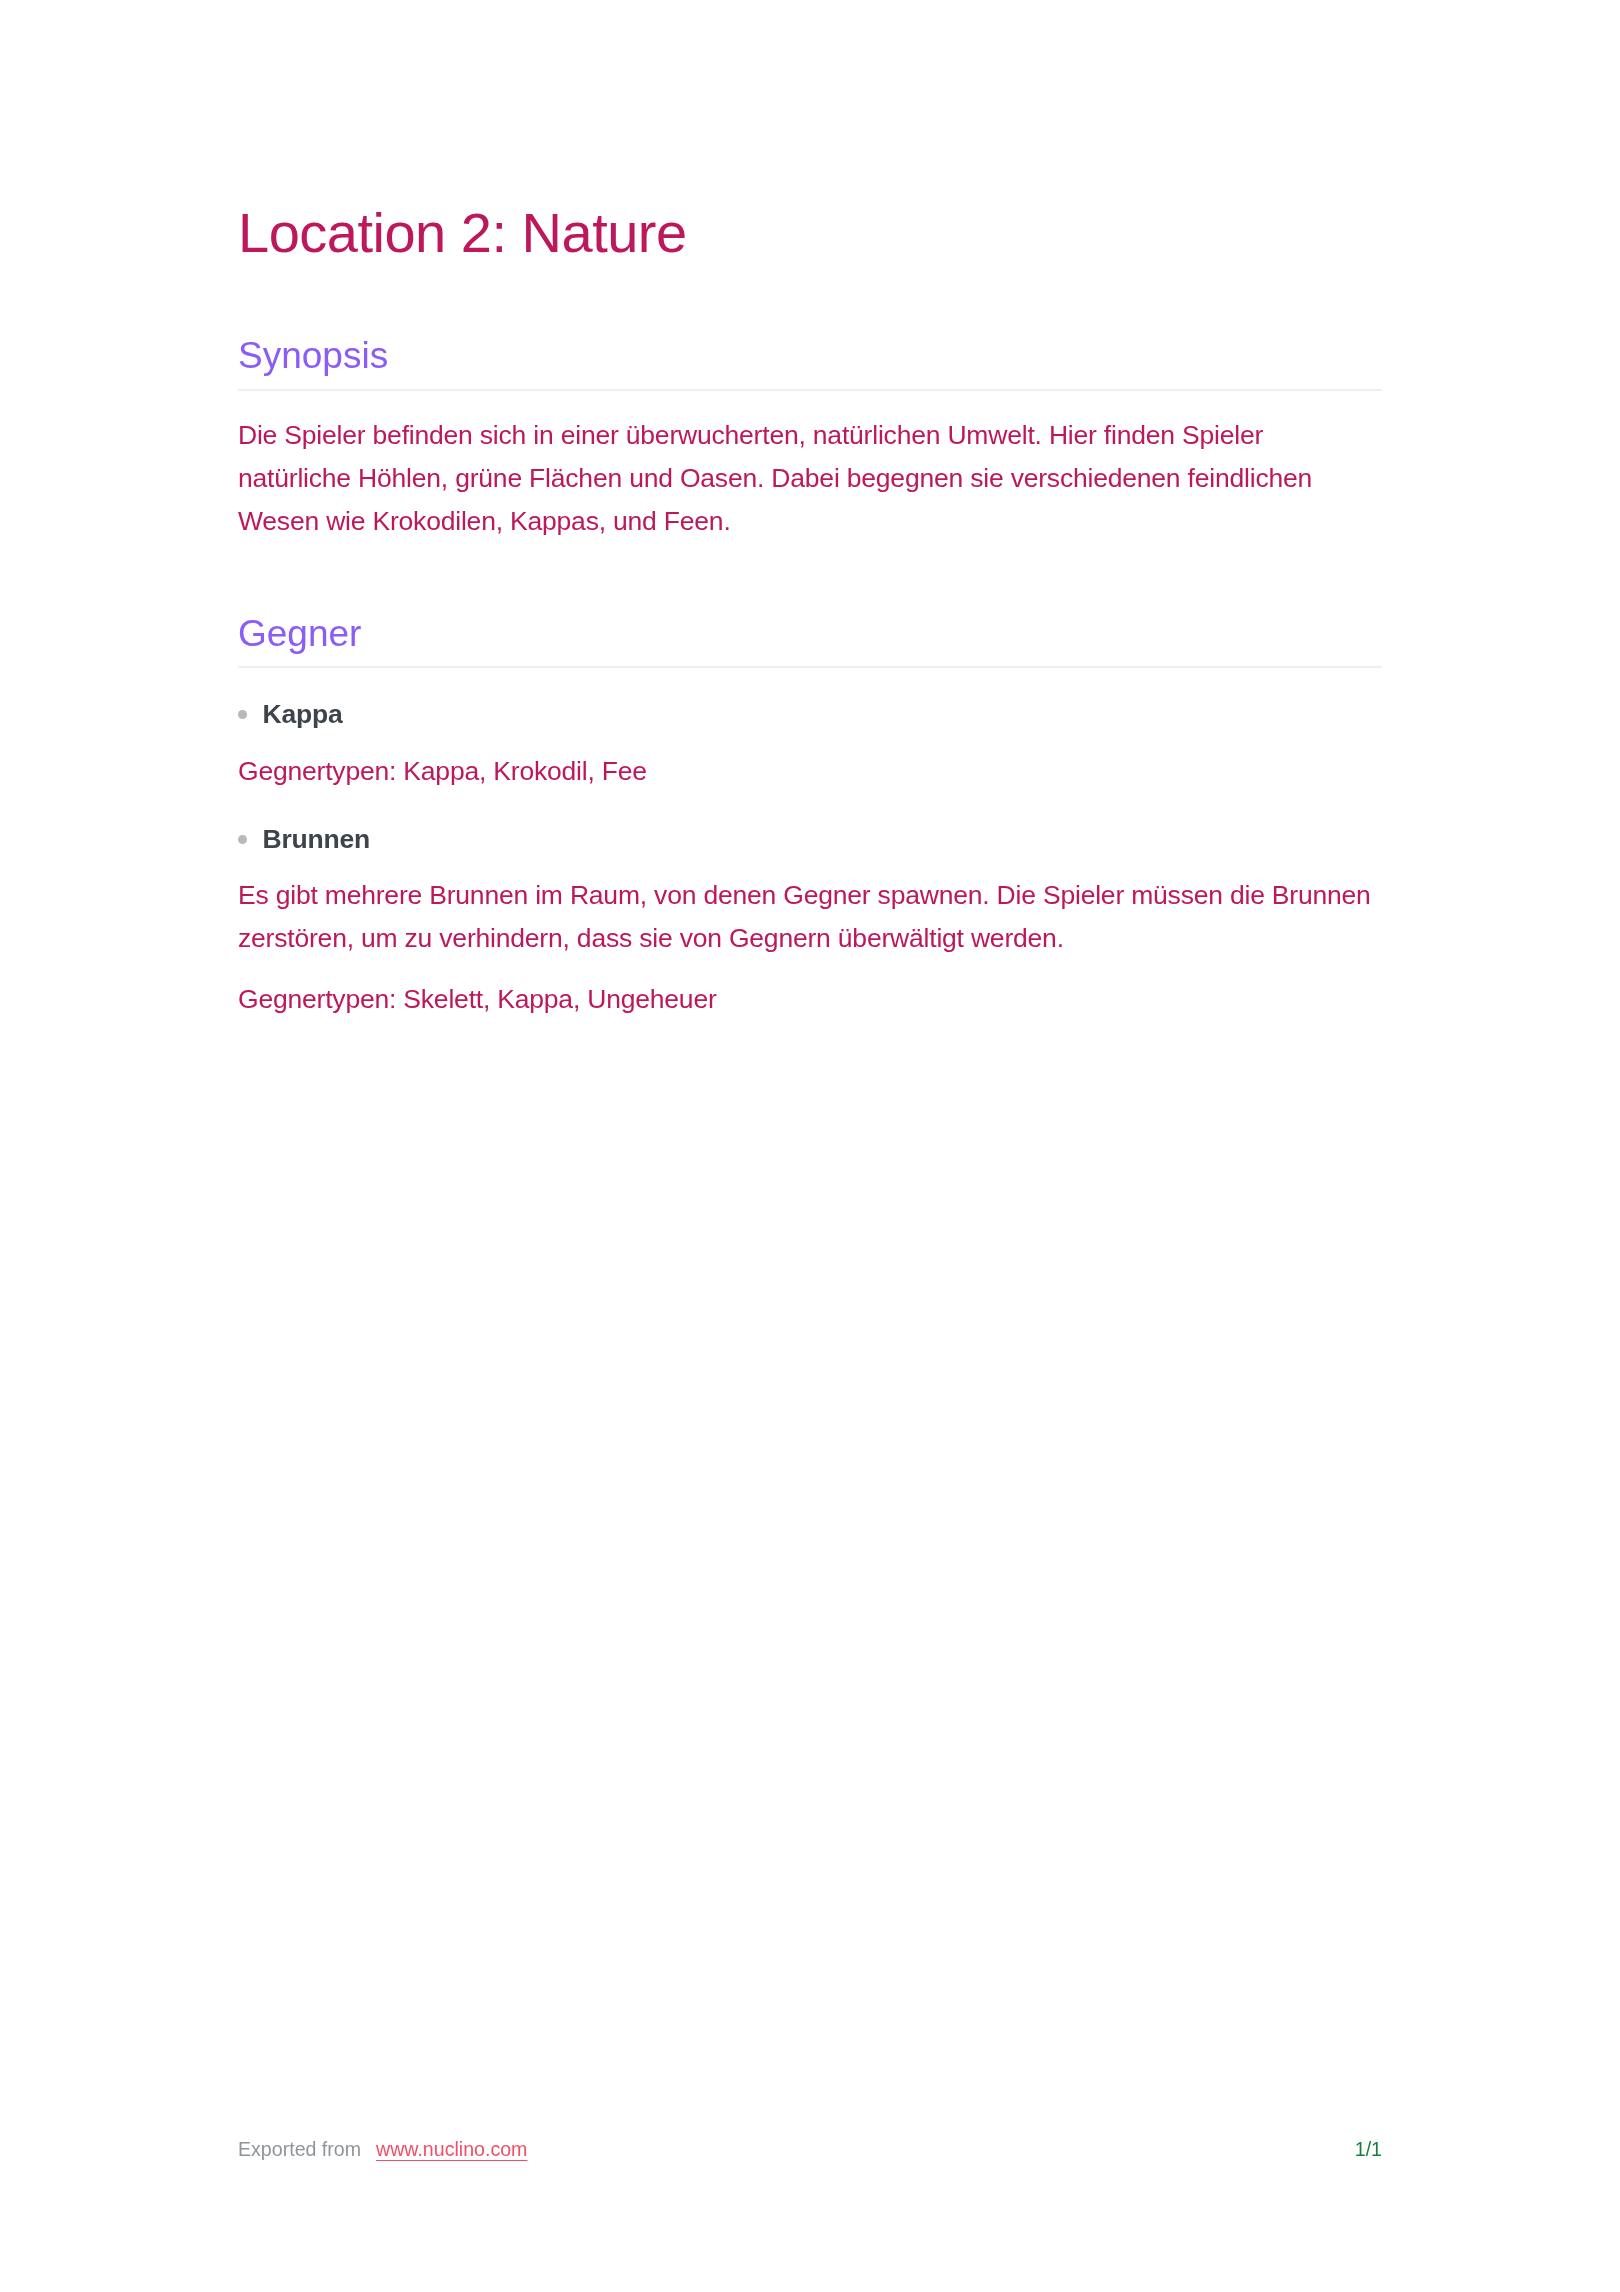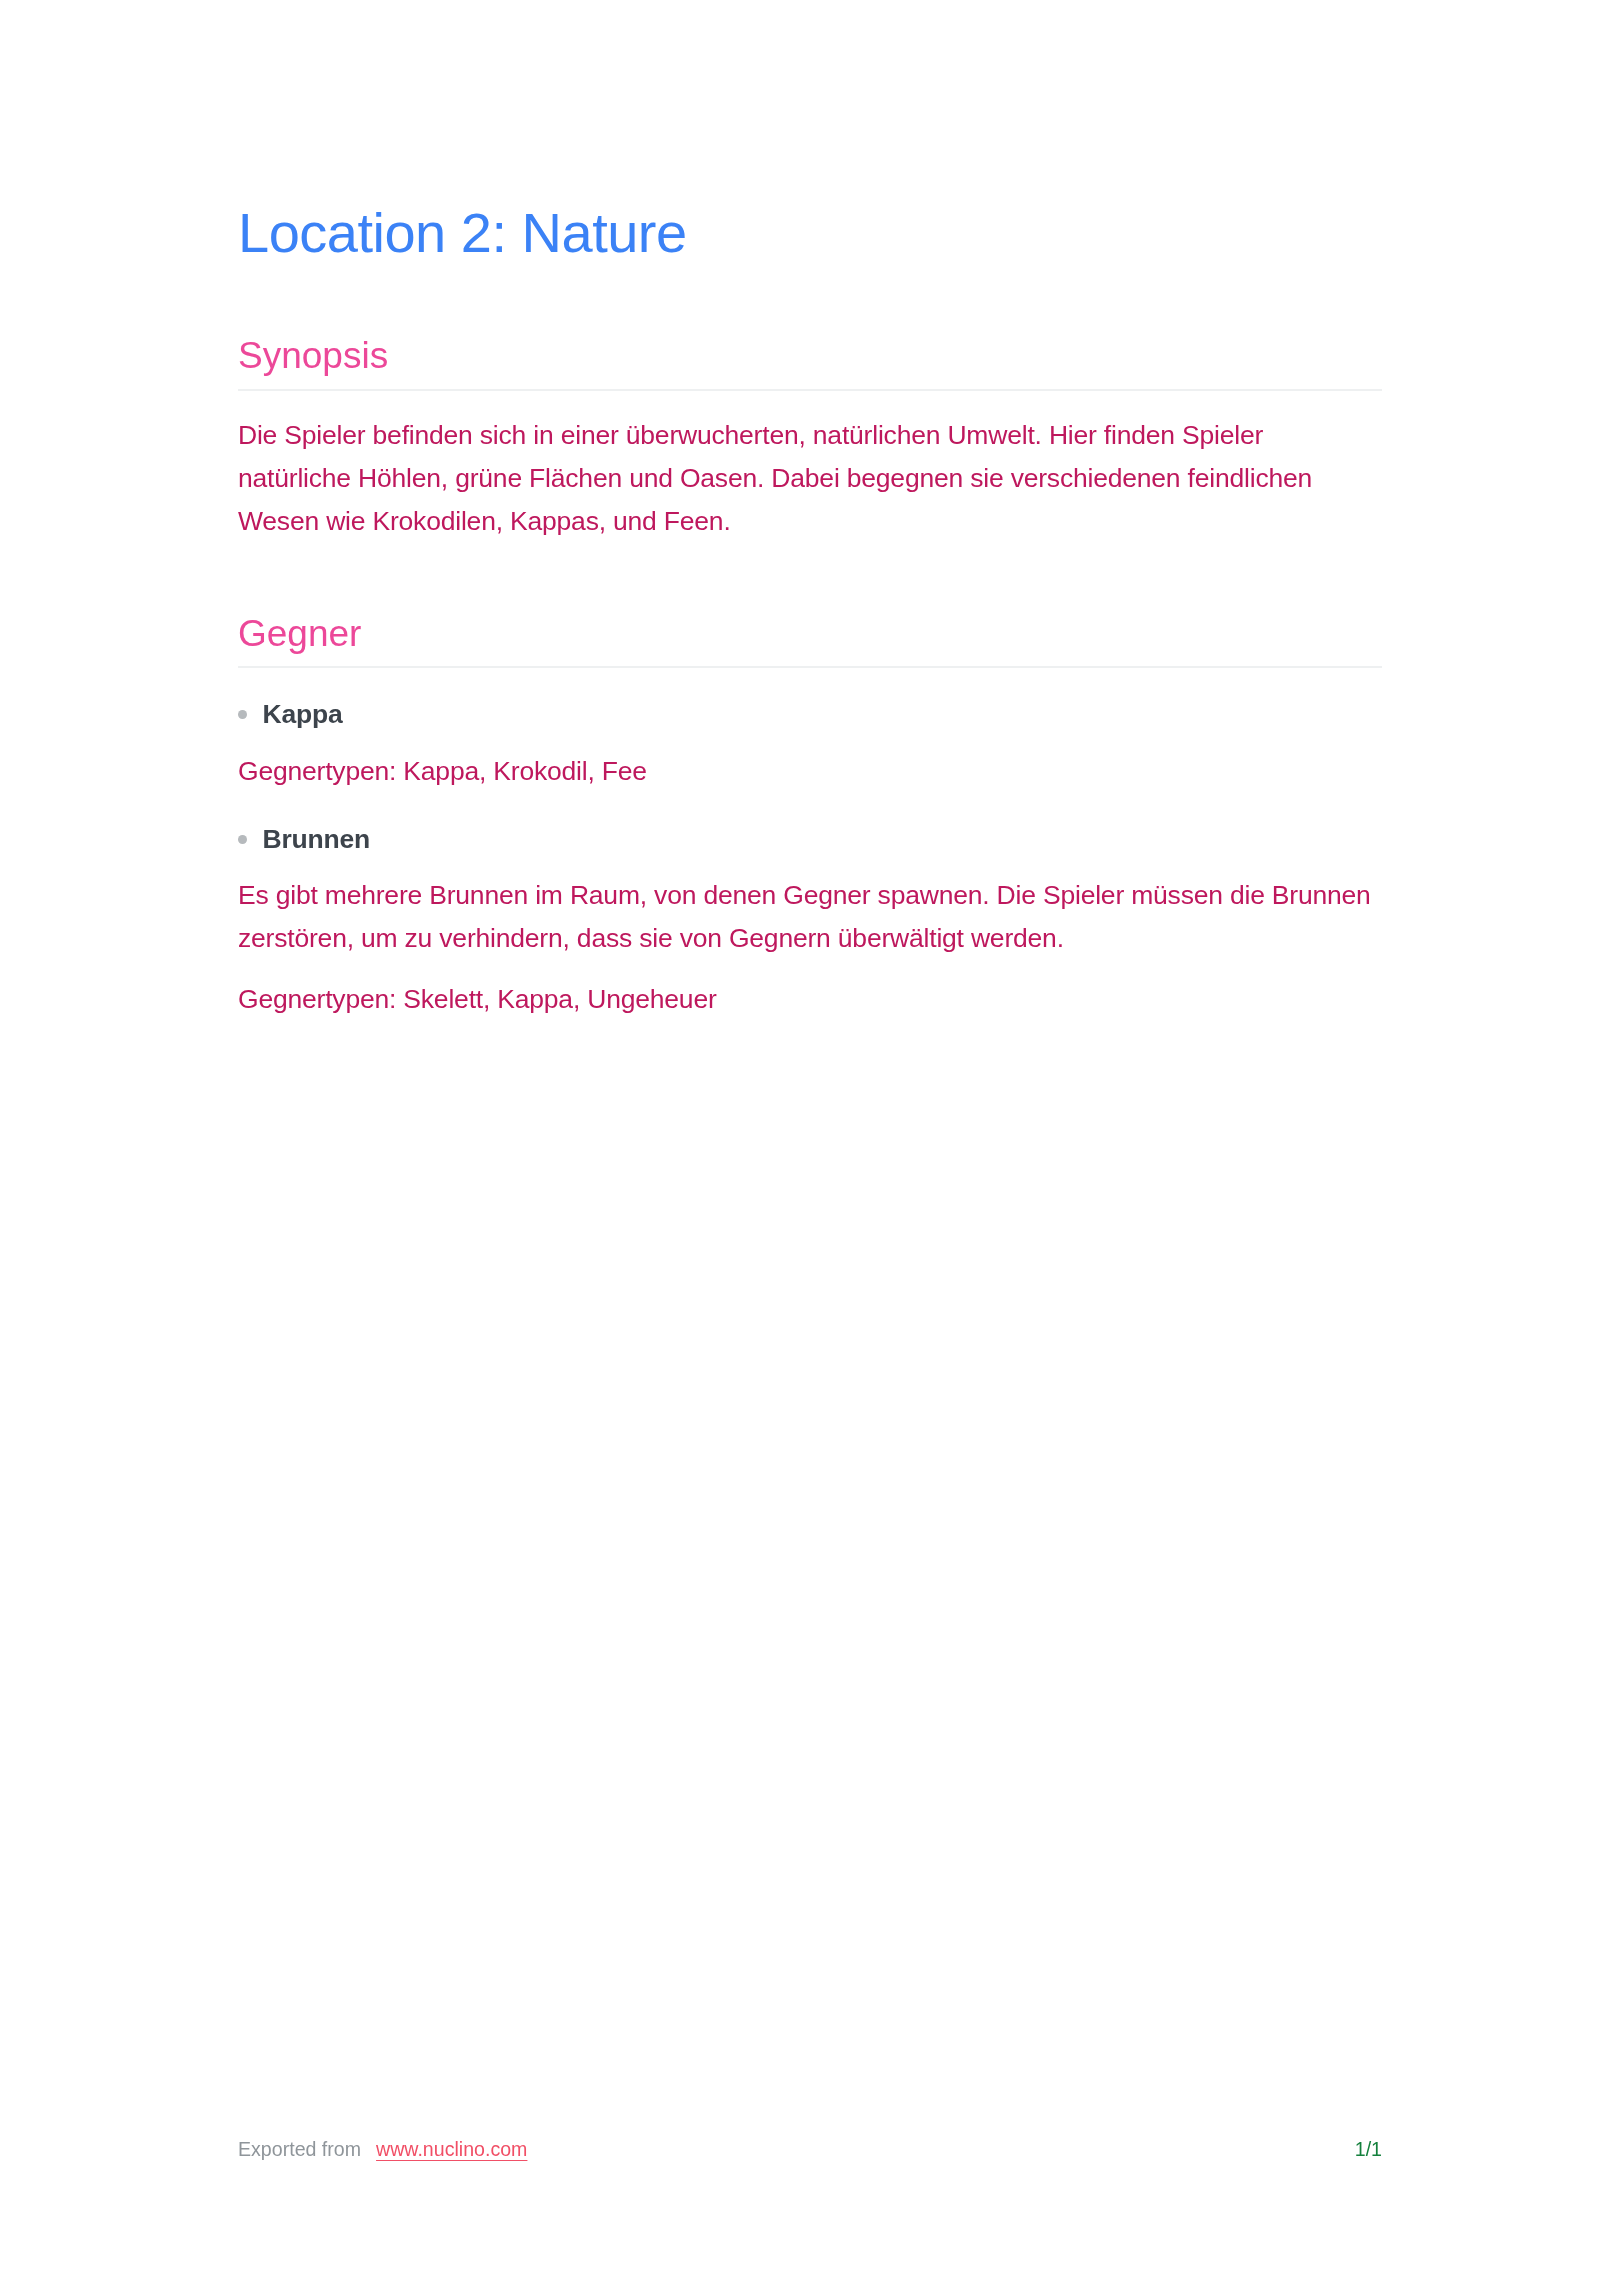--- a/index.html
+++ b/index.html
@@ -21,28 +21,28 @@
     top: 0;
     width: 1144px;
     padding-top: 201px;
   }
   h1.doc-title {
     margin: 0;
     font-size: 56px;
     line-height: 1.15;
     font-weight: 500;
     letter-spacing: -0.5px;
-    color: #3b82f6;
+    color: #be185d;
   }
   h2.section-heading {
     margin: 69px 0 0 0;
     font-size: 37px;
     line-height: 1.2;
     font-weight: 400;
-    color: #ec4899;
+    color: #8b5cf6;
     padding-bottom: 9.8px;
     border-bottom: 2px solid #eef0f1;
   }
   p.body-text {
     margin: 17.6px 0 0 0;
     font-size: 26.5px;
     line-height: 43px;
     letter-spacing: -0.2px;
     color: #be185d;
   }

